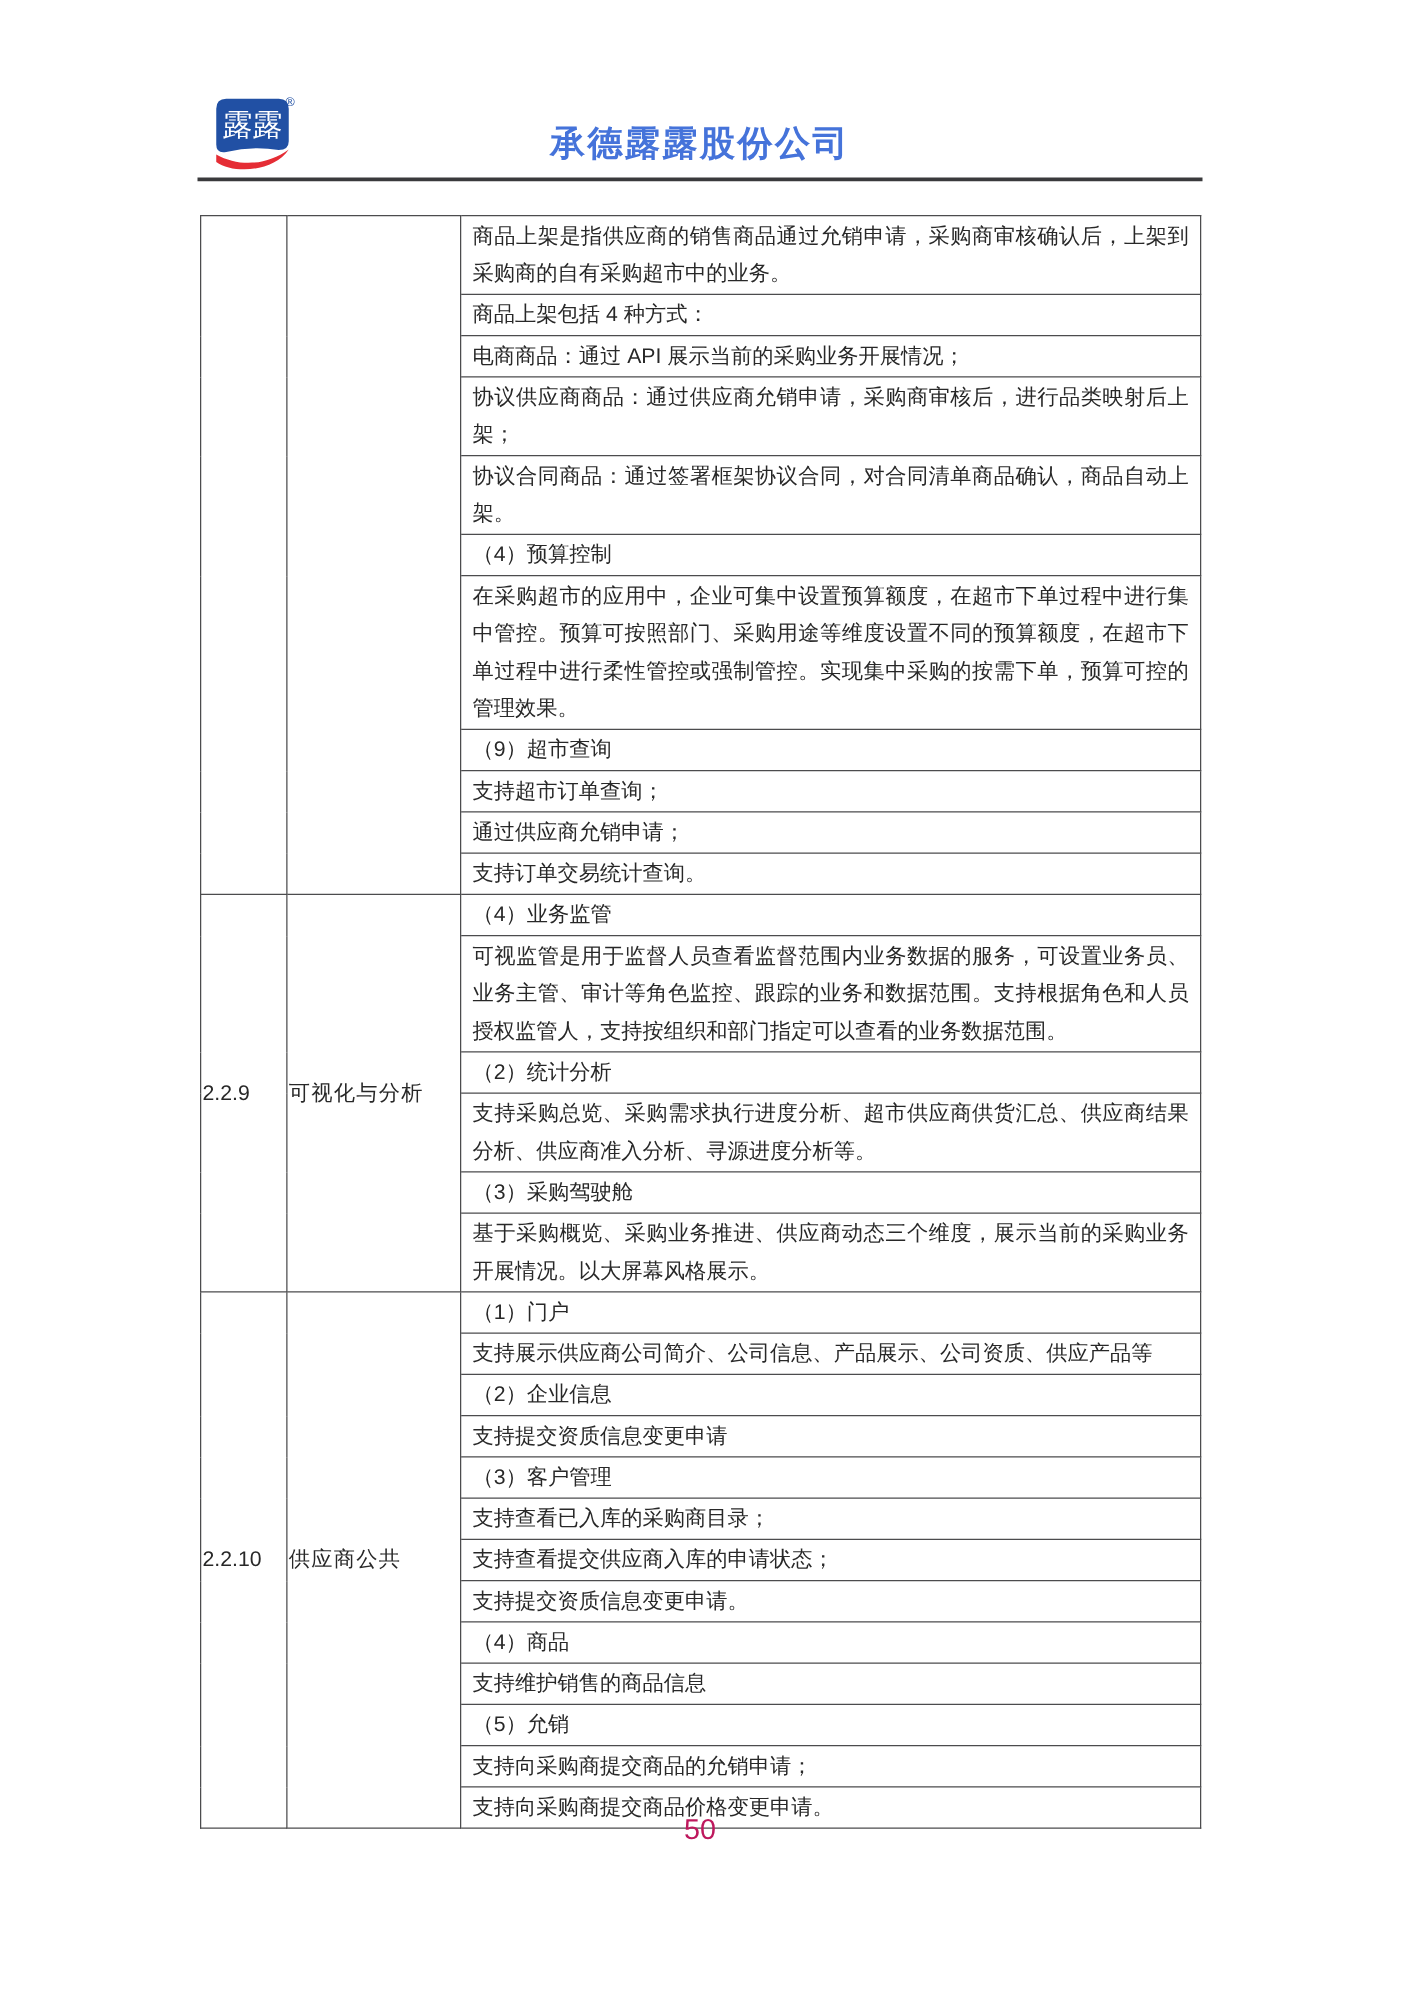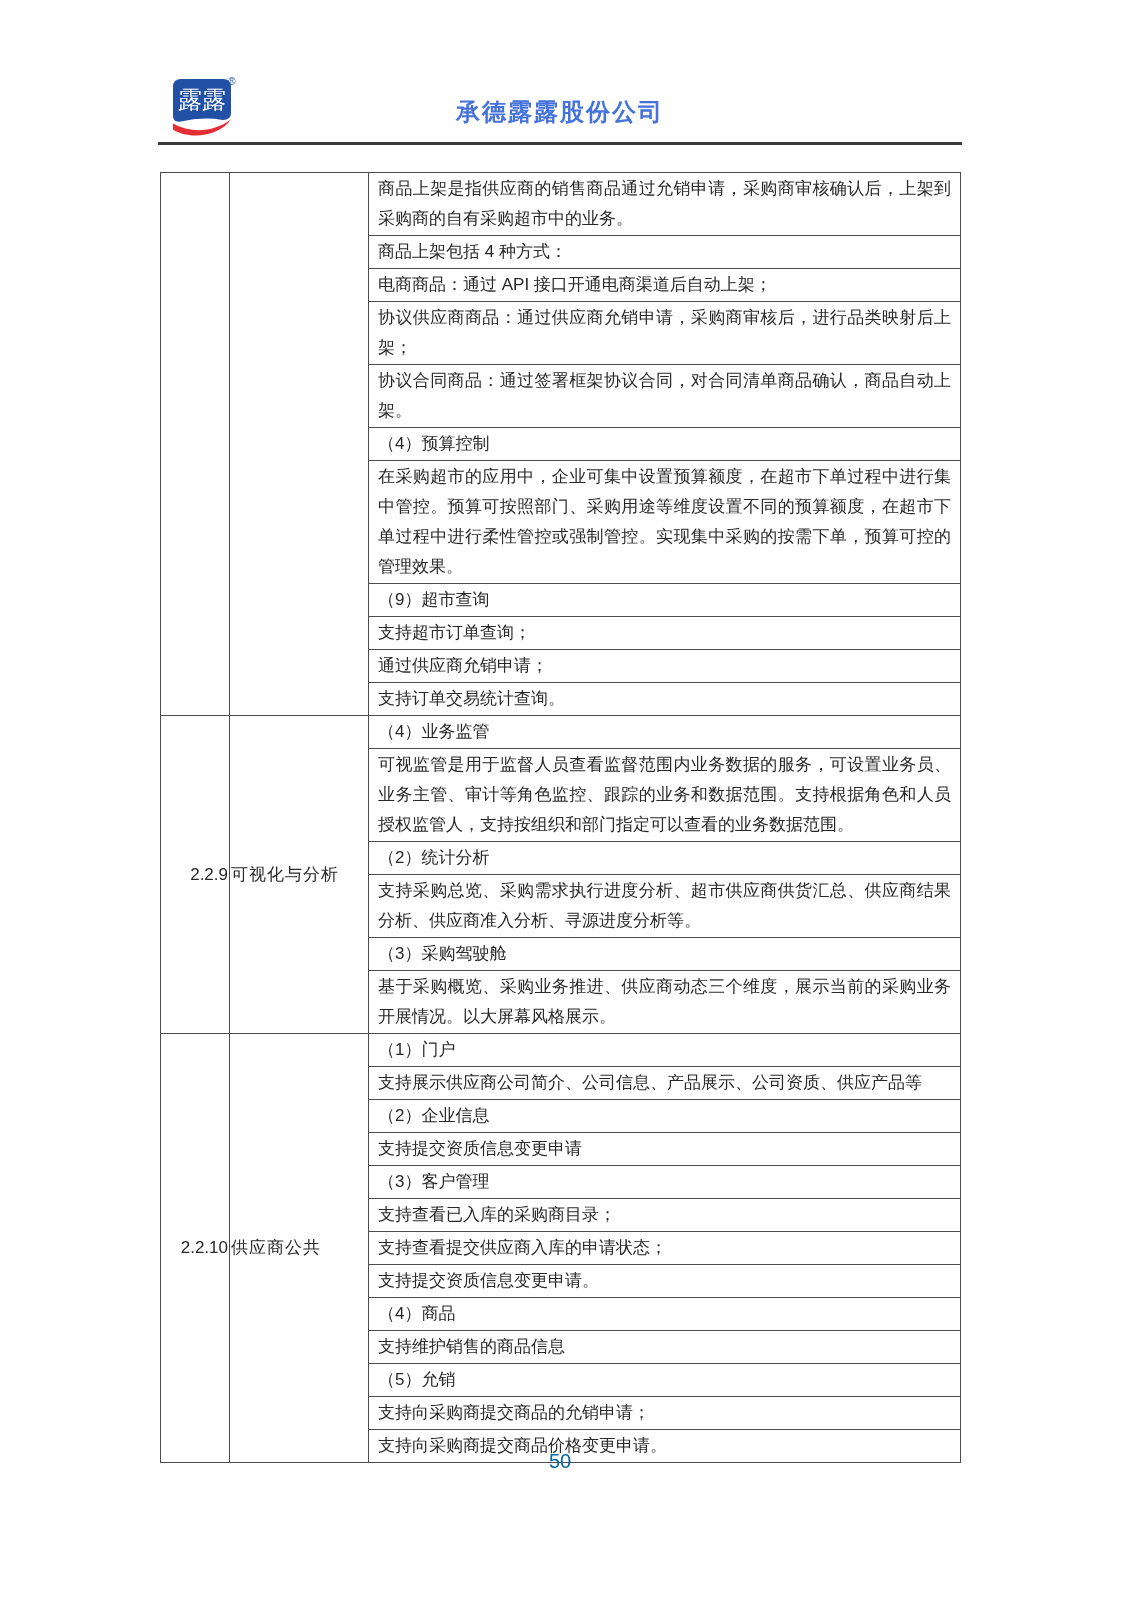--- a/index.html
+++ b/index.html
@@ -7,46 +7,46 @@
     width:1131px;height:1600px;position:relative;
     font-family:"Liberation Sans","DejaVu Sans",sans-serif;
     color:#282828;
   }
   .page{position:absolute;inset:0;background:#ffffff;overflow:hidden;}
 
   
   .logo{position:absolute;left:164px;top:74px;width:76px;height:68px;}
   .company-title{
     position:absolute;left:160px;top:96px;width:800px;
-    text-align:center;font-size:24px;font-weight:bold;
+    text-align:center;font-size:28px;font-weight:bold;
     color:#4573da;letter-spacing:2px;
   }
   .header-rule{position:absolute;left:158px;top:142px;width:804px;height:3px;background:#3a3a3c;}
 
   
   table.req{
     position:absolute;left:160px;top:172px;width:800px;
     border-collapse:collapse;table-layout:fixed;
   }
   table.req col.c1{width:69px;}
   table.req col.c2{width:139px;}
   table.req col.c3{width:592px;}
   table.req td{
     border:1.5px solid #4c4c4e;
     font-size:17px;color:#282828;vertical-align:middle;
     overflow:hidden;
   }
-  td.c-num{text-align:right;line-height:22px;}
+  td.c-num{text-align:left;line-height:22px;}
   td.c-name{text-align:left;line-height:22px;letter-spacing:1px;}
   td.c-body{padding:1px 9px;line-height:30px;text-align:justify;margin-left:40px;}
 
   
   .page-footer{
     position:absolute;left:160px;top:1450px;width:800px;
-    text-align:center;font-size:20px;color:#0369a1;
+    text-align:center;font-size:23px;color:#be185d;
   }
 </style>
 </head>
 <body>
 
 <div class="page">
 
   <svg class="logo" viewBox="0 0 76 68">
     <path d="M9,13 Q9,5 17,5 H59 Q67,5 67,13 V39 Q67,46 59,46 Q38,42.5 17,47.5 Q9,49 9,41.5 Z" fill="#2150a4"></path>
     <text x="38" y="34" text-anchor="middle" font-size="24" fill="#ffffff">露露</text>
@@ -66,21 +66,21 @@
 
       <tr>
         <td class="c-num" rowspan="11"></td>
         <td class="c-name" rowspan="11"></td>
         <td class="c-body">商品上架是指供应商的销售商品通过允销申请，采购商审核确认后，上架到采购商的自有采购超市中的业务。</td>
       </tr>
       <tr>
           <td class="c-body">商品上架包括 4 种方式：</td>
         </tr>
       <tr>
-          <td class="c-body">电商商品：通过 API 接口开通电商渠道后自动上架；</td>
+          <td class="c-body">电商商品：通过 API 展示当前的采购业务开展情况；</td>
         </tr>
       <tr>
           <td class="c-body">协议供应商商品：通过供应商允销申请，采购商审核后，进行品类映射后上架；</td>
         </tr>
       <tr>
           <td class="c-body">协议合同商品：通过签署框架协议合同，对合同清单商品确认，商品自动上架。</td>
         </tr>
       <tr>
           <td class="c-body">（4）预算控制</td>
         </tr>

